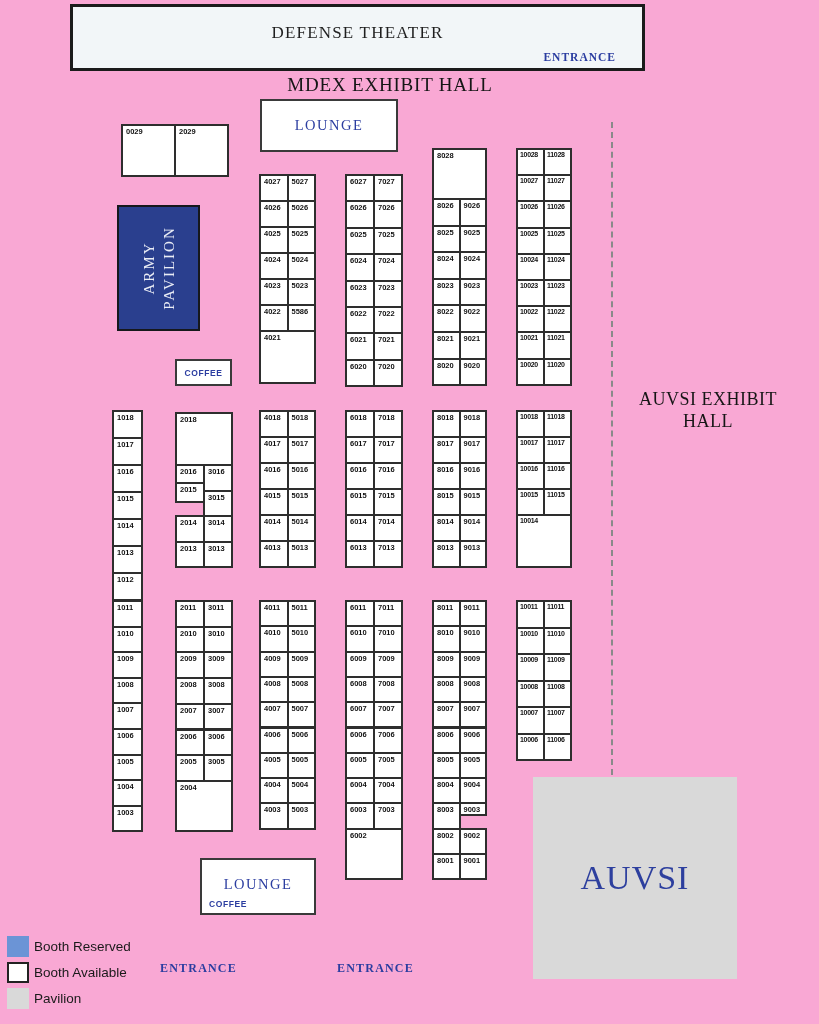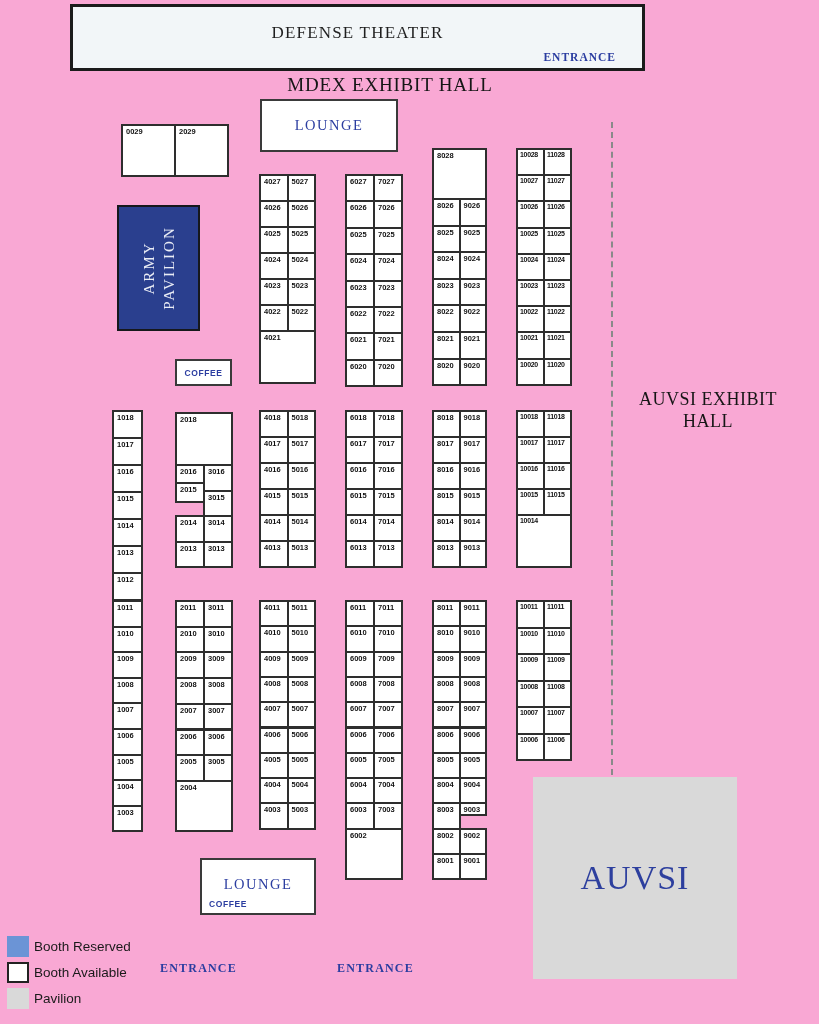--- a/index.html
+++ b/index.html
@@ -123,21 +123,21 @@
       <div class="booth" style="left: 259px; top: 278px; width: 29.5px; height: 28px;">
         <span class="blabel">4023</span>
       </div>
       <div class="booth" style="left: 286.5px; top: 278px; width: 29.5px; height: 28px;">
         <span class="blabel">5023</span>
       </div>
       <div class="booth" style="left: 259px; top: 304px; width: 29.5px; height: 28px;">
         <span class="blabel">4022</span>
       </div>
       <div class="booth" style="left: 286.5px; top: 304px; width: 29.5px; height: 28px;">
-        <span class="blabel">5022</span>
+        <span class="blabel">5586</span>
       </div>
       <div class="booth" style="left: 259px; top: 330px; width: 57px; height: 54px;">
         <span class="blabel">4021</span>
       </div>
       <div class="booth" style="left: 345px; top: 174px; width: 30px; height: 28.4px;">
         <span class="blabel">6027</span>
       </div>
       <div class="booth" style="left: 373px; top: 174px; width: 30px; height: 28.4px;">
         <span class="blabel">7027</span>
       </div>

